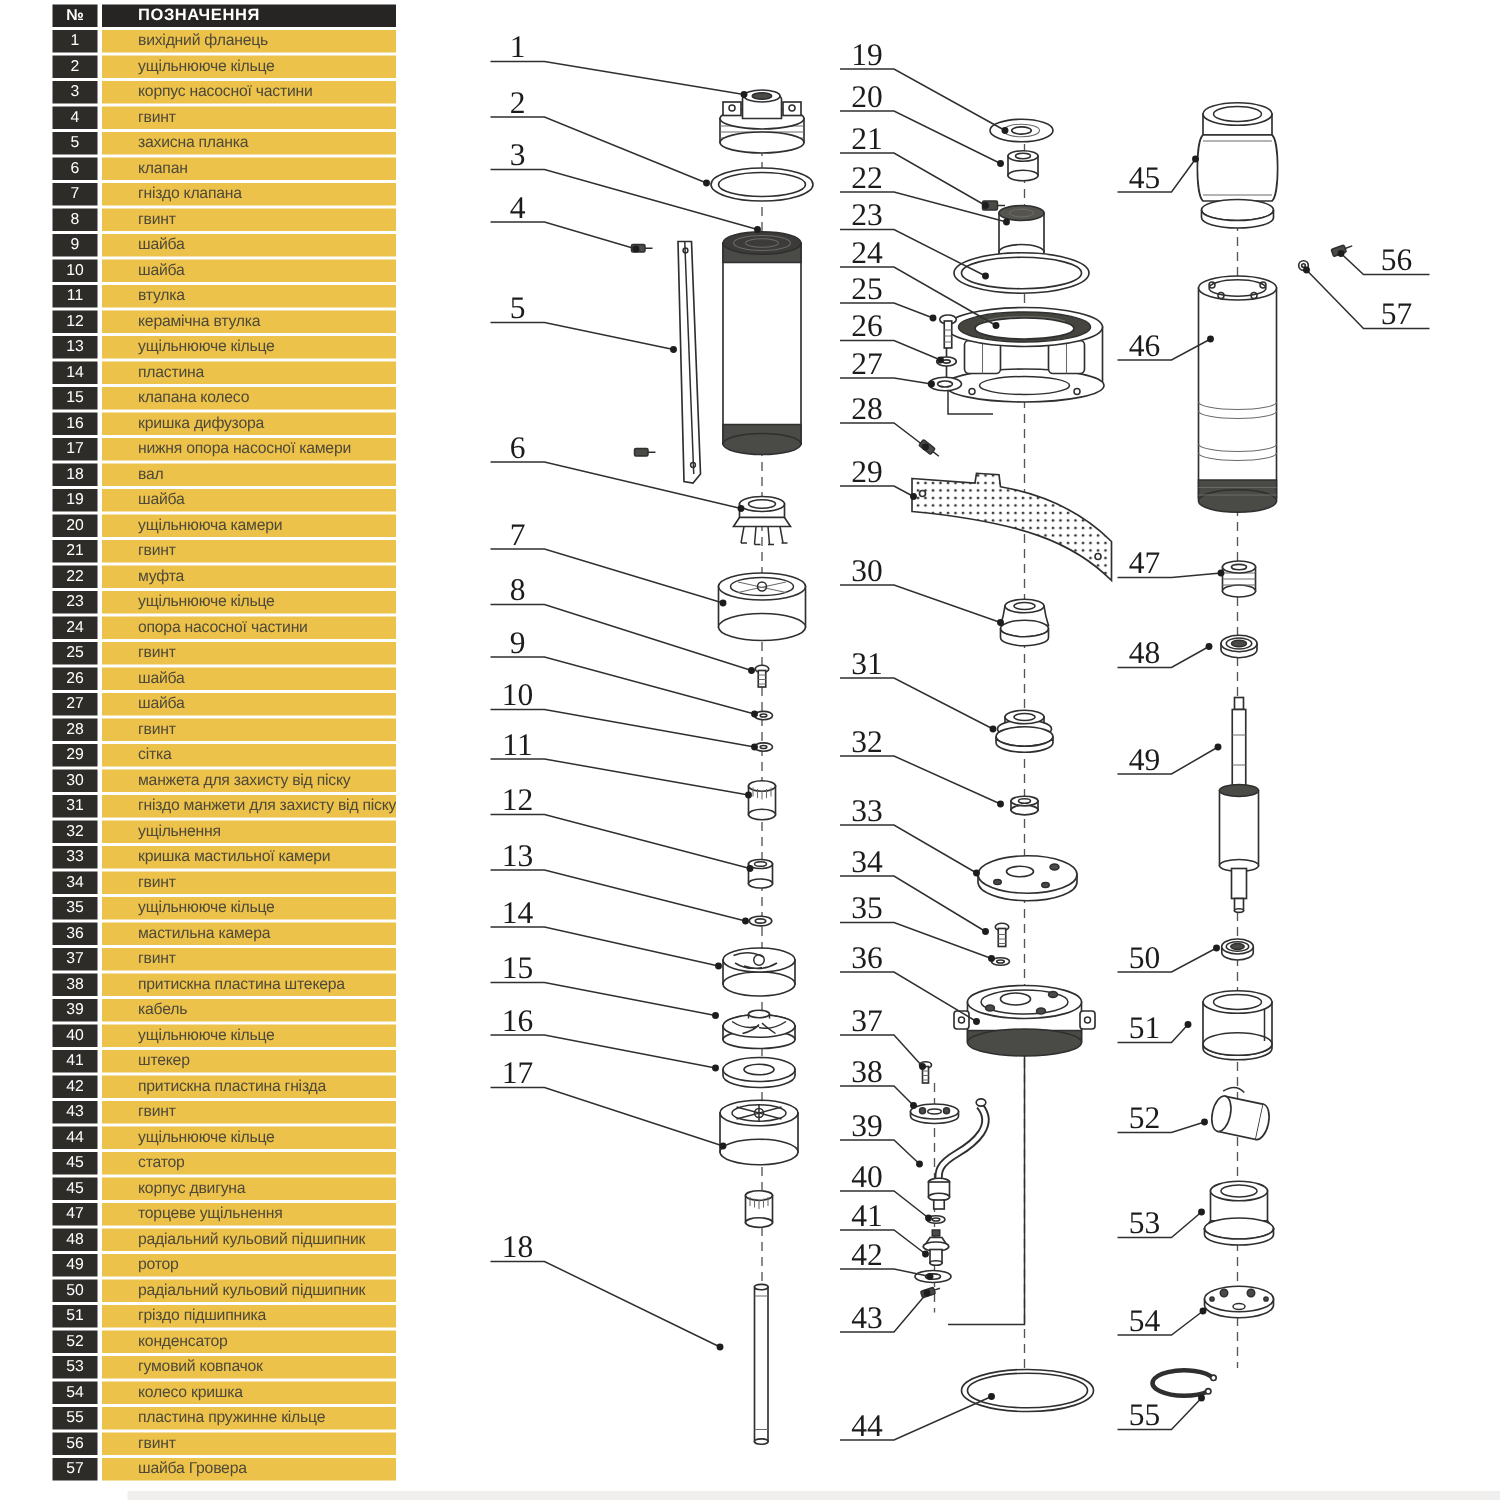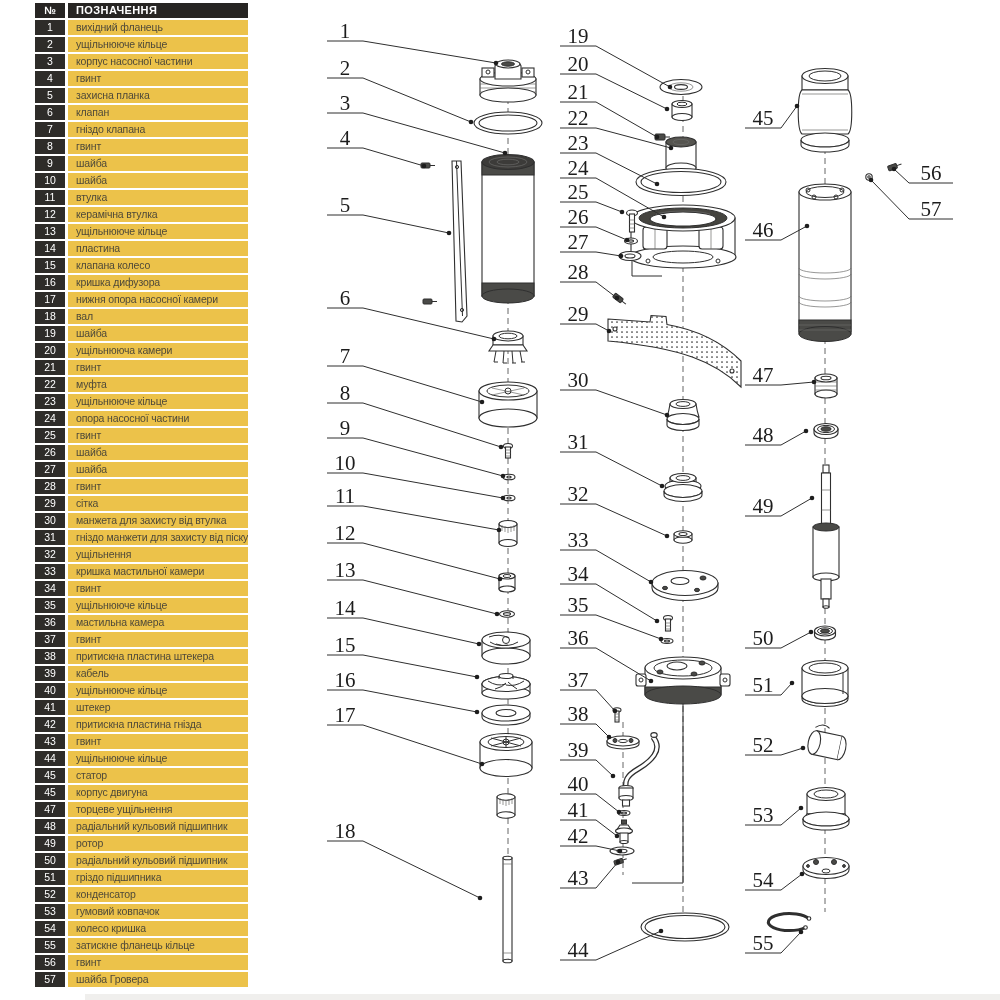--- a/index.html
+++ b/index.html
@@ -3,21 +3,21 @@
 <meta charset="utf-8">
 <style>
   html,body{margin:0;padding:0;background:#fff;}
   .page{position:relative;width:1000px;height:1000px;background:#ffffff;overflow:hidden;
         font-family:"Liberation Sans",sans-serif;}
   .legend{position:absolute;left:35px;top:3px;}
   .lrow{display:flex;height:15px;margin-bottom:2px;}
   .lrow .no{width:30px;background:#2e2c29;color:#fff;font-size:10.5px;line-height:15px;
             text-align:center;margin-right:3px;flex:0 0 auto;}
   .lrow .desc{width:172px;background:#ecc24a;color:#4e4939;font-size:10.5px;line-height:15px;
-              padding-left:8px;white-space:nowrap;overflow:hidden;letter-spacing:-0.15px;}
+              padding-left:24px;white-space:nowrap;overflow:hidden;letter-spacing:-0.15px;}
   .lrow.header .no,.lrow.header .desc{background:#272523;color:#fff;}
   .lrow.header .desc{font-weight:bold;letter-spacing:0.4px;font-size:11px;}
   .lrow.header .no{font-weight:bold;}
   svg#diagram{position:absolute;left:0;top:0;}
   .p{stroke:#2f2f2f;stroke-width:1.1;fill:#fff;}
   .d{stroke:#2f2f2f;stroke-width:1;fill:#4a4a47;}
   .n{stroke:#2f2f2f;stroke-width:1;fill:none;}
   .t{stroke:#6a6a68;stroke-width:0.7;fill:none;}
   .cl{stroke:#555;stroke-width:0.9;stroke-dasharray:6 4;fill:none;}
   .leader{stroke:#2f2f2f;stroke-width:1;fill:none;}
@@ -148,21 +148,21 @@
         <div class="lrow">
           <div class="no">28</div>
           <div class="desc">гвинт</div>
         </div>
         <div class="lrow">
           <div class="no">29</div>
           <div class="desc">сітка</div>
         </div>
         <div class="lrow">
           <div class="no">30</div>
-          <div class="desc">манжета для захисту від втулка</div>
+          <div class="desc">манжета для захисту від піску</div>
         </div>
         <div class="lrow">
           <div class="no">31</div>
           <div class="desc">гніздо манжети для захисту від піску</div>
         </div>
         <div class="lrow">
           <div class="no">32</div>
           <div class="desc">ущільнення</div>
         </div>
         <div class="lrow">
@@ -248,21 +248,21 @@
         <div class="lrow">
           <div class="no">53</div>
           <div class="desc">гумовий ковпачок</div>
         </div>
         <div class="lrow">
           <div class="no">54</div>
           <div class="desc">колесо кришка</div>
         </div>
         <div class="lrow">
           <div class="no">55</div>
-          <div class="desc">затискне фланець кільце</div>
+          <div class="desc">пластина пружинне кільце</div>
         </div>
         <div class="lrow">
           <div class="no">56</div>
           <div class="desc">гвинт</div>
         </div>
         <div class="lrow">
           <div class="no">57</div>
           <div class="desc">шайба Гровера</div>
         </div>
       </div>

